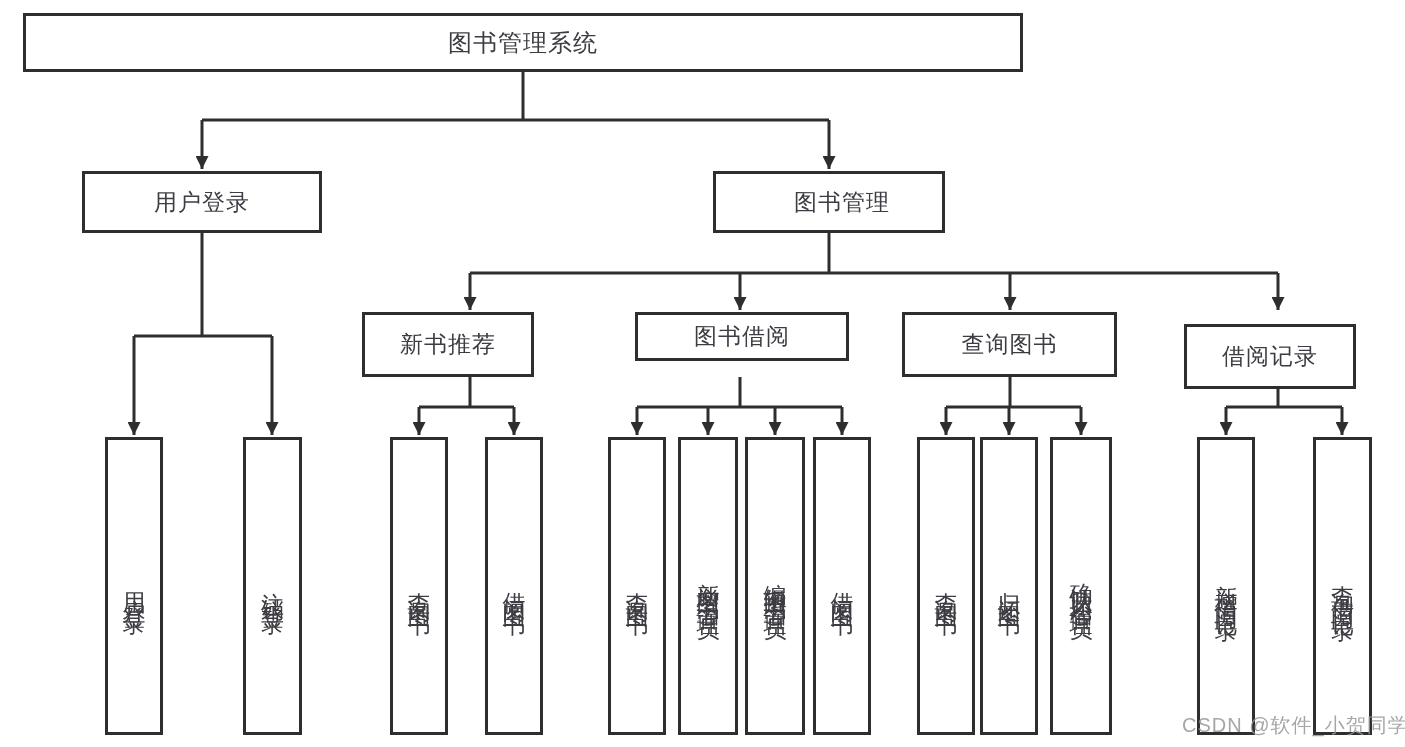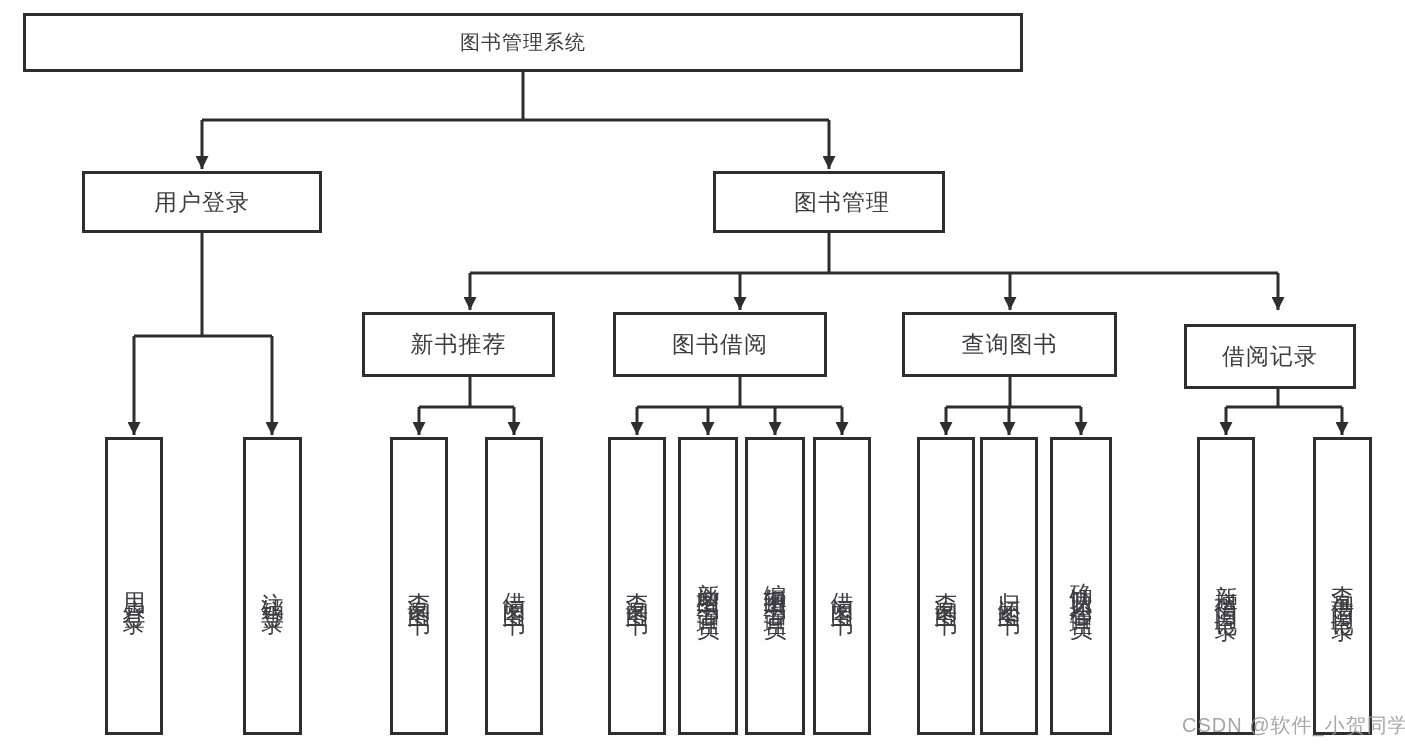--- a/index.html
+++ b/index.html
@@ -22,21 +22,21 @@
     border: 3px solid #2e2e2e;
     display: flex;
     align-items: center;
     justify-content: center;
     color: #3c3c42;
     font-size: 23px;
     letter-spacing: 1px;
     z-index: 2;
   }
 
-  .node.title { font-size: 20px; }
+  .node.title { font-size: 24px; }
 
   .vnode {
     writing-mode: vertical-rl;
     text-orientation: mixed;
     letter-spacing: 7px;
     font-size: 23px;
     line-height: 1;
     padding-top: 4px;
   }
 
@@ -99,22 +99,22 @@
       <line x1="1226" y1="407" x2="1226" y2="435" marker-end="url(#arrow)"></line>
       <line x1="1342" y1="407" x2="1342" y2="435" marker-end="url(#arrow)"></line>
     </g>
   </svg>
 
   <div class="node title" style="left:23px; top:13px; width:1000px; height:59px;">图书管理系统</div>
 
   <div class="node" style="left:82px; top:171px; width:240px; height:62px;">用户登录</div>
   <div class="node" style="left:713px; top:171px; width:232px; height:62px;padding-left:26px;">图书管理</div>
 
-  <div class="node" style="left:362px; top:312px; width:193px; height:65px;">新书推荐</div>
-  <div class="node" style="left:613px; top:312px; width:214px; height:65px;font-family:Liberation Serif, serif;">图书借阅</div>
+  <div class="node" style="left:362px; top:312px; width:172px; height:65px;">新书推荐</div>
+  <div class="node" style="left:635px; top:312px; width:214px; height:49px;font-family:Liberation Serif, serif;">图书借阅</div>
   <div class="node" style="left:902px; top:312px; width:215px; height:65px;">查询图书</div>
   <div class="node" style="left:1172px; top:324px; width:172px; height:65px;margin-left:12px;">借阅记录</div>
 
   <div class="node vnode" style="left:105px; top:437px; width:58px; height:298px;">用户登录</div>
   <div class="node vnode" style="left:243px; top:437px; width:59px; height:298px;">注销登录</div>
 
   <div class="node vnode" style="left:390px; top:437px; width:58px; height:298px;">查询图书</div>
   <div class="node vnode" style="left:485px; top:437px; width:58px; height:298px;">借阅图书</div>
 
   <div class="node vnode" style="left:608px; top:437px; width:58px; height:298px;">查询图书</div>

